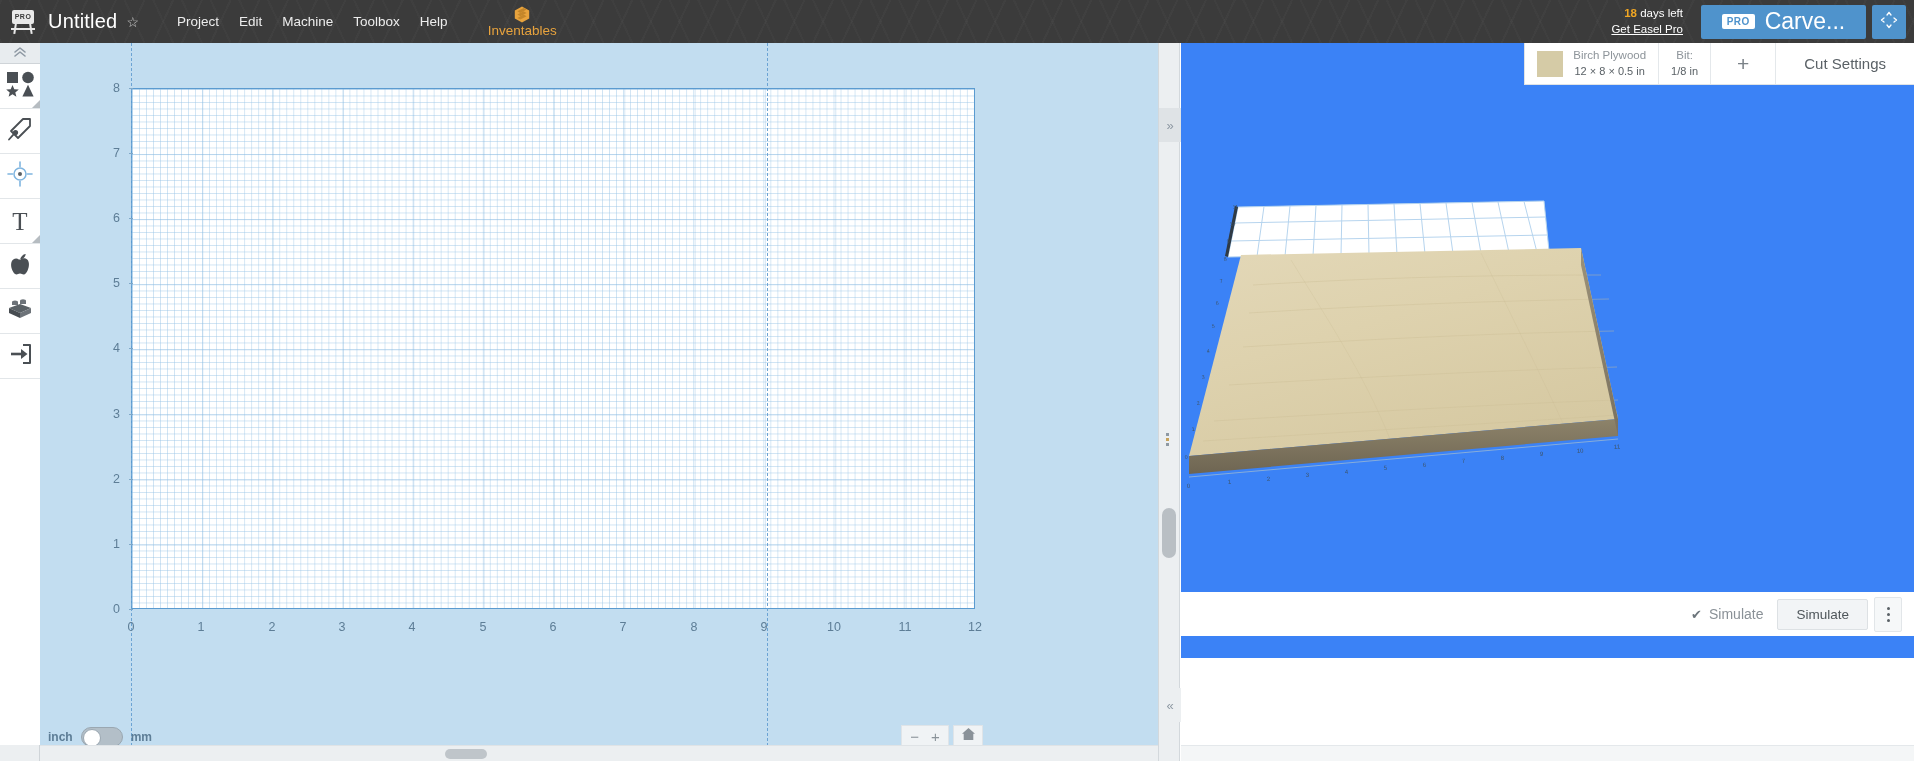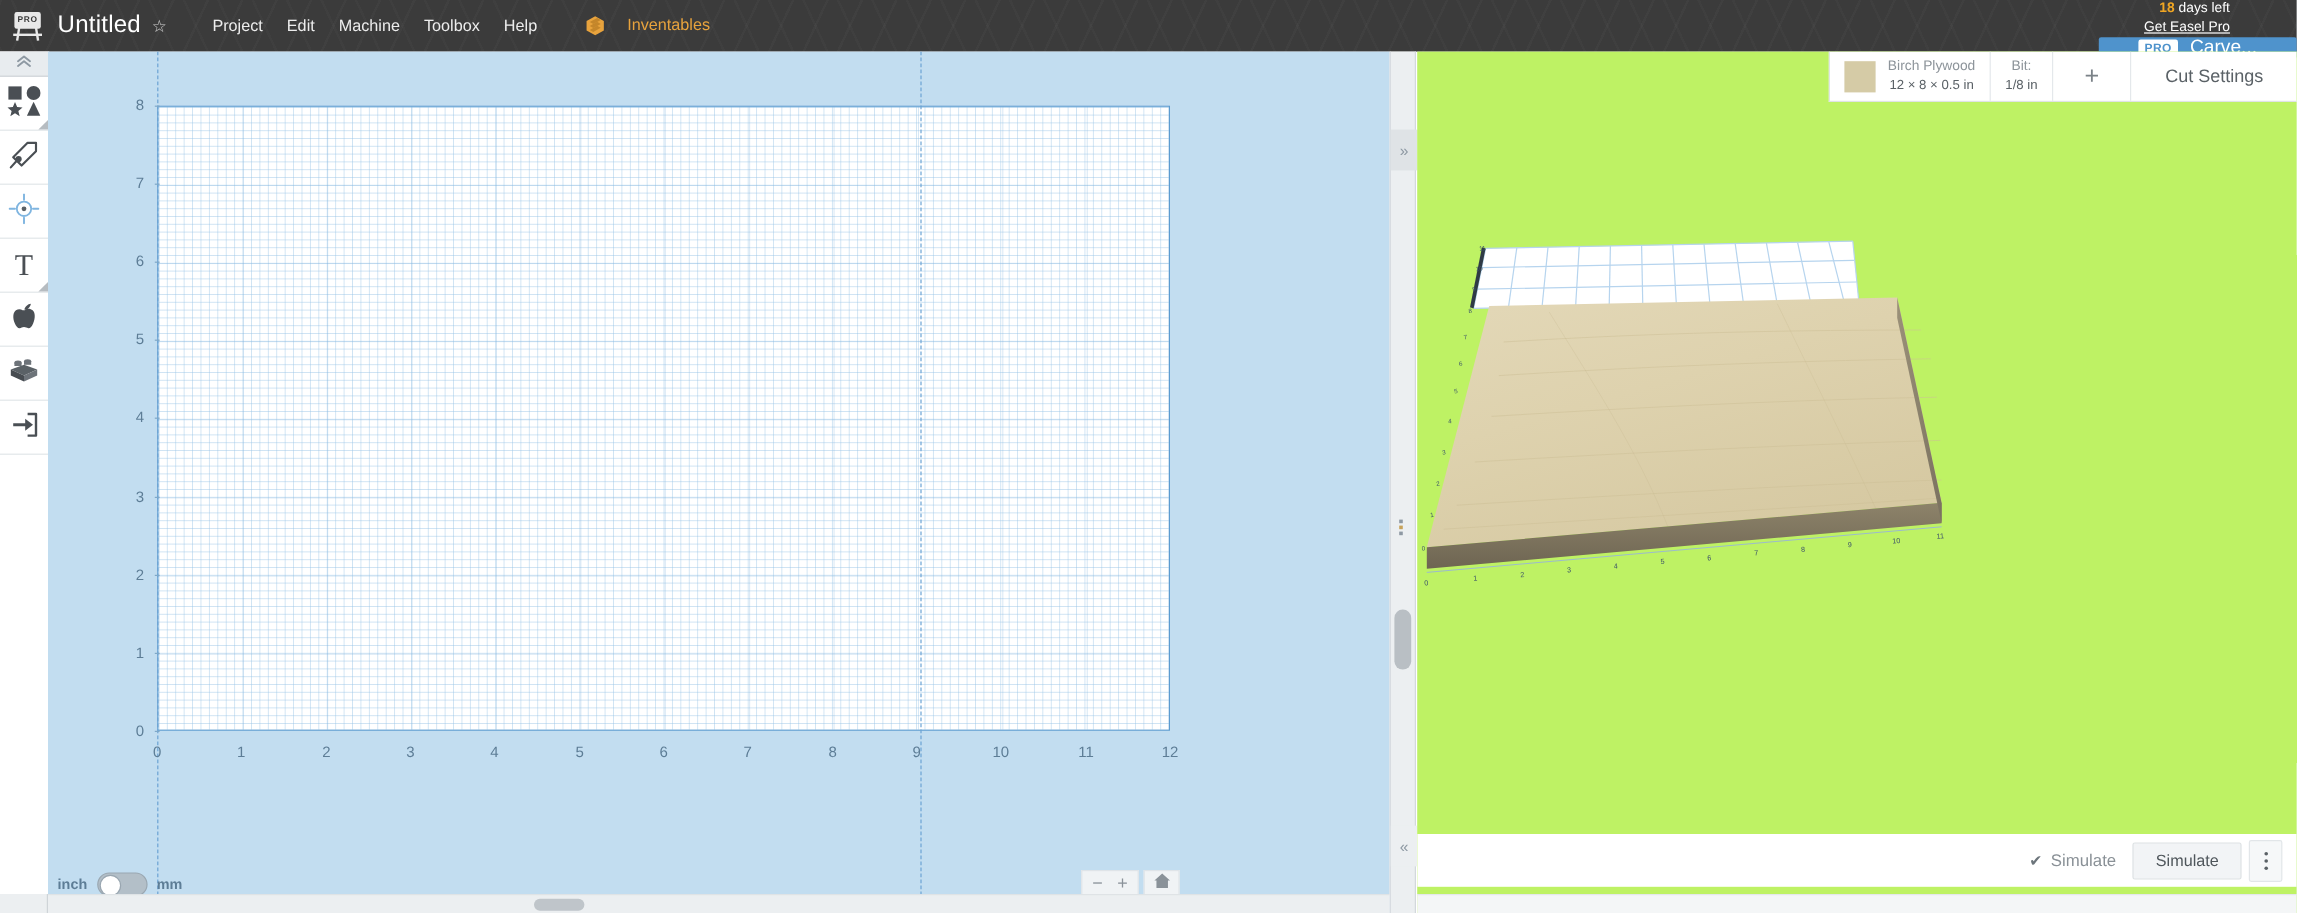--- a/index.html
+++ b/index.html
@@ -39,43 +39,43 @@
   .easel-logo .bar{position:absolute;left:1px;top:18px;width:24px;height:2px;background:#e9e9e9;}
 
   .proj-title{
     color:#ffffff;font-size:20px;font-weight:400;letter-spacing:.2px;
     margin-right:9px;
   }
   .star-icon{color:#cfcfcf;font-size:14px;margin-right:38px;cursor:pointer;}
 
   .menu{display:flex;align-items:center;gap:20px;}
   .menu-item{color:#ededed;font-size:13.5px;cursor:pointer;}
-  .inventables{display:flex;align-items:flex-start;gap:19px;margin-left:20px;cursor:pointer;}
+  .inventables{display:flex;align-items:center;gap:0;margin-left:20px;cursor:pointer;flex-direction:column;}
   .inv-mark{
     width:16px;height:17px;flex:none;position:relative;
   }
   .inv-label{color:#e8a33d;font-size:13.5px;}
 
-  .topright{margin-left:auto;display:flex;align-items:center;height:43px;flex-direction:column;}
+  .topright{margin-left:auto;display:flex;align-items:center;height:43px;}
   .trial{
     text-align:right;margin-right:18px;line-height:1.35;
   }
   .trial .l1{font-size:11.5px;color:#ffffff;}
   .trial .l1 .days{color:#f0a623;font-weight:bold;}
   .trial .l2{font-size:11.5px;color:#ffffff;text-decoration:underline;cursor:pointer;}
 
   .carve-btn{
     width:165px;height:34px;background:#4f93cc;border-radius:2px;
     display:flex;align-items:center;justify-content:center;gap:10px;cursor:pointer;
   }
   .pro-chip{
     background:#ffffff;color:#4f93cc;font-size:10px;font-weight:bold;
     padding:2px 5px;border-radius:2px;letter-spacing:.4px;
   }
-  .carve-label{color:#ffffff;font-size:16px;}
+  .carve-label{color:#ffffff;font-size:23px;}
   .fullscreen-btn{
     width:34px;height:34px;background:#4f93cc;border-radius:2px;margin-left:6px;margin-right:8px;
     display:flex;align-items:center;justify-content:center;cursor:pointer;
   }
 
   
   .lefttool{
     position:absolute;left:0;top:43px;width:40px;
     background:#ffffff;border-right:1px solid #cfd4d8;
   }
@@ -165,22 +165,22 @@
   }
   .div-grip i{display:block;width:3px;height:3px;background:#8e99a3;margin:0 0 2px 0;}
   .div-grip i:nth-child(2){background:#c8a35a;}
   .div-scroll{
     position:absolute;left:3px;top:465px;width:14px;height:50px;border-radius:7px;
     background:#b9bfc4;cursor:pointer;
   }
 
   
   .panel3d{
-    position:absolute;left:1181px;top:43px;width:733px;height:718px;
-    background:#bef264;overflow:hidden;
+    position:absolute;left:1181px;top:43px;width:733px;height:615px;
+    background:#3b82f6;overflow:hidden;
   }
   .matbar{
     position:absolute;right:0;top:0;height:42px;display:flex;align-items:stretch;
     background:#ffffff;border:1px solid #dfe3e6;border-top:none;border-right:none;
     box-sizing:border-box;
   }
   .mb-cell{
     display:flex;align-items:center;justify-content:center;
     border-right:1px solid #e4e8eb;padding:0 12px;cursor:pointer;box-sizing:border-box;
   }

